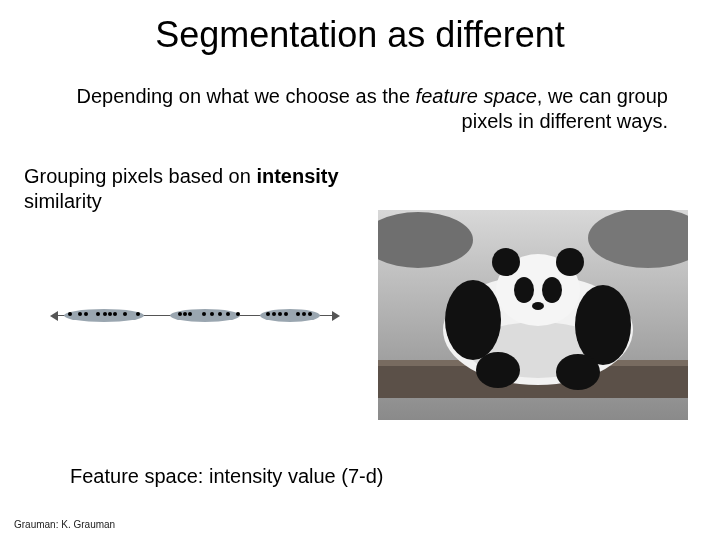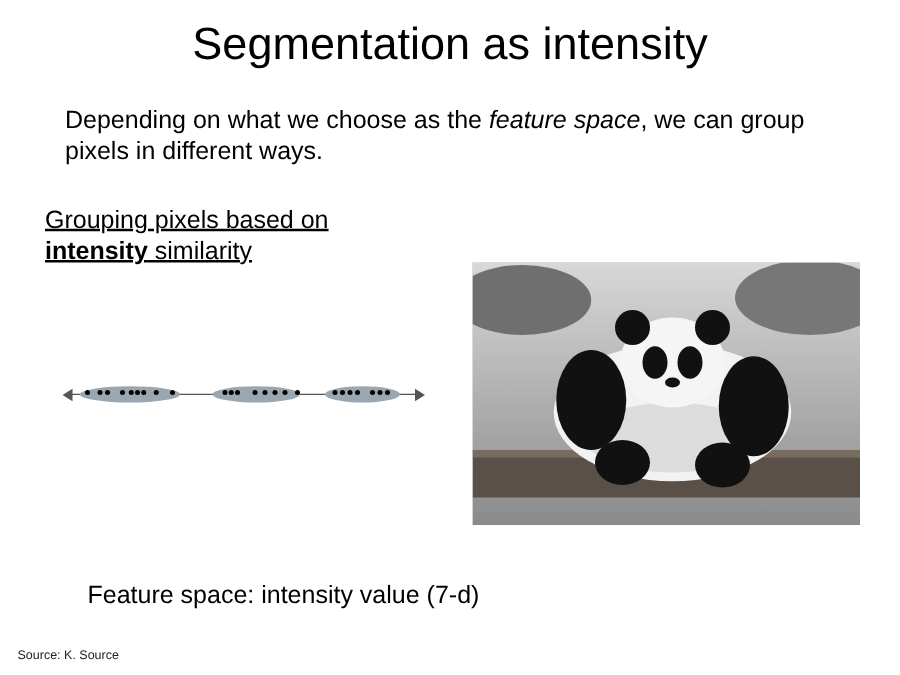--- a/index.html
+++ b/index.html
@@ -16,29 +16,29 @@
     font-size: 36px;
     text-align: center;
     padding-top: 14px;
     font-weight: 400;
   }
   .body-text {
     font-size: 20px;
     padding: 0 52px;
     margin-top: 28px;
     line-height: 1.25;
+    text-align: right;
   }
   .body-text em { font-style: italic; }
   .subhead {
     font-size: 20px;
-    padding: 0 36px;
+    padding: 0 24px;
     margin-top: 30px;
     line-height: 1.25;
     width: 380px;
-    text-decoration: underline;
   }
   .subhead strong { font-weight: 700; }
 
   
   .axis-wrap {
     position: absolute;
     left: 50px;
     top: 302px;
     width: 290px;
     height: 28px;
@@ -104,21 +104,21 @@
     position: absolute;
     left: 14px;
     bottom: 10px;
     font-size: 10px;
     color: #222;
   }
 </style>
 </head>
 <body>
 
-<h1 class="title">Segmentation as intensity</h1>
+<h1 class="title">Segmentation as different</h1>
 
 <p class="body-text">
   <span>Depending on what we choose as the </span><em>feature space</em><span>, we can group pixels in different ways.</span>
 </p>
 
 <p class="subhead">
   <span>Grouping pixels based on </span><strong>intensity</strong><span> similarity</span>
 </p>
 
 <div class="axis-wrap">
@@ -187,13 +187,13 @@
     <circle cx="192" cy="52" r="14" fill="#111"></circle>
 
     <ellipse cx="146" cy="80" rx="10" ry="13" fill="#111"></ellipse>
     <ellipse cx="174" cy="80" rx="10" ry="13" fill="#111"></ellipse>
 
     <ellipse cx="160" cy="96" rx="6" ry="4" fill="#111"></ellipse>
   </svg>
 </div>
 
 <div class="caption">Feature space: intensity value (7-d)</div>
-<div class="source">Source: K. Source</div>
+<div class="source">Grauman: K. Grauman</div>
 
 </body></html>

